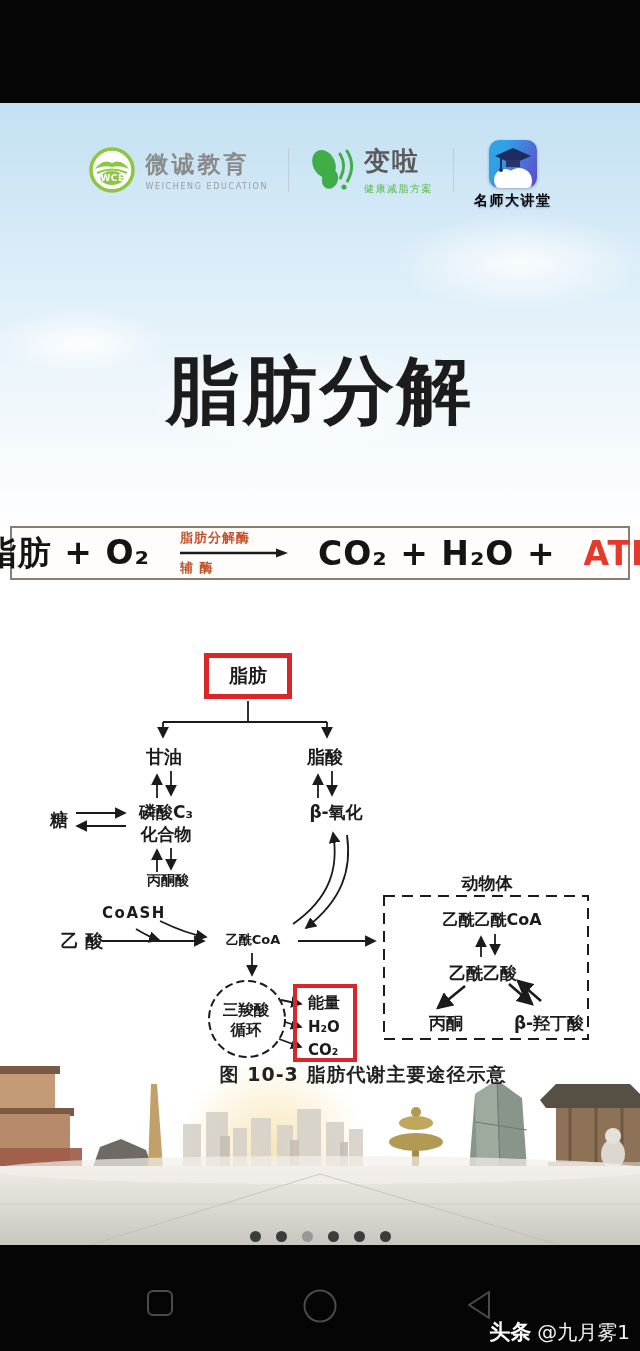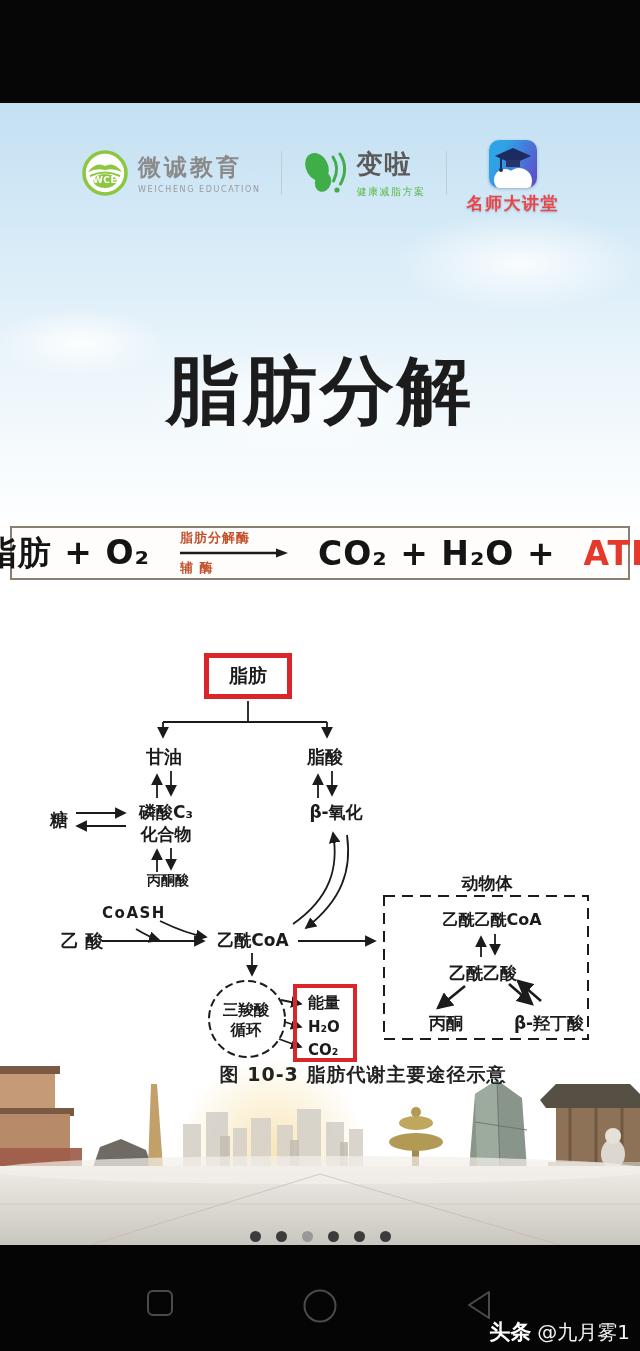--- a/index.html
+++ b/index.html
@@ -30,21 +30,21 @@
   .brand { display:flex; align-items:center; gap:9px; }
   .brand-text .bt-name { font-size:23px; font-weight:700; color:#8a8a8a; letter-spacing:3px; }
   .brand-text .bt-sub { font-size:8px; color:#9b9b9b; letter-spacing:1.6px; margin-top:2px; }
   .bl-name { font-size:26px; font-weight:700; color:#5a5a5a; letter-spacing:2px; }
   .bl-sub { font-size:10px; color:#5eb84e; letter-spacing:1.5px; margin-top:3px; }
   .wce-logo { position:relative; width:48px; height:48px; }
   .wce-badge { position:absolute; left:50%; top:66%; transform:translate(-50%,-50%); font-size:9px; font-weight:700; color:#fff; letter-spacing:.5px; }
   .hdr-divider { width:1px; height:44px; background:#b7c5cf; opacity:.75; }
   .brand-col { display:flex; flex-direction:column; align-items:center; margin-top:10px; }
   .cap-tile { width:48px; height:48px; border-radius:10px; background:linear-gradient(115deg,#2fa3e6 25%,#5b52cc 90%); position:relative; overflow:hidden; box-shadow:0 1px 3px rgba(40,60,120,.35); }
-  .tile-name { margin-top:4px; font-size:17px; font-weight:600; color:#ef4444; letter-spacing:1.5px; text-shadow:0 1px 2px rgba(90,120,160,.5); }
+  .tile-name { margin-top:4px; font-size:14px; font-weight:600; color:#000000; letter-spacing:1.5px; text-shadow:0 1px 2px rgba(90,120,160,.5); }
   
   .slide-title { position:absolute; left:0; top:350px; width:640px; text-align:center; font-size:74px; line-height:80px; font-weight:900; color:#1c1c1c; letter-spacing:3px; z-index:2; }
   
   .equation { position:absolute; left:10px; top:526px; width:620px; height:54px; background:#fefdfc; border:2px solid #8b7d70; display:flex; align-items:center; justify-content:center; gap:28px; z-index:2; }
   .eq-main { font-size:33px; font-weight:800; color:#141414; letter-spacing:1px; white-space:nowrap; }
   .eq-arrow-block { display:flex; flex-direction:column; align-items:flex-start; width:112px; margin:0 2px; }
   .enzyme { font-size:13px; font-weight:700; color:#c5512c; letter-spacing:1px; white-space:nowrap; }
   .eq-atp { font-size:33px; font-weight:800; color:#e5392b; letter-spacing:1px; }
   
   .diagram { position:absolute; left:0; top:0; width:640px; height:1351px; z-index:3; pointer-events:none; }
@@ -267,21 +267,21 @@
     <div class="lbl" style="left:248px;top:676px;font-size:19px">脂肪</div>
     <div class="lbl" style="left:164px;top:757px;font-size:18px">甘油</div>
     <div class="lbl" style="left:325px;top:757px;font-size:18px">脂酸</div>
     <div class="lbl" style="left:59px;top:820px;font-size:18px">糖</div>
     <div class="lbl" style="left:166px;top:812px;font-size:17px">磷酸C₃</div>
     <div class="lbl" style="left:166px;top:834px;font-size:17px">化合物</div>
     <div class="lbl" style="left:336px;top:812px;font-size:17px">β-氧化</div>
     <div class="lbl" style="left:168px;top:881px;font-size:14px">丙酮酸</div>
     <div class="lbl" style="left:134px;top:913px;font-size:15px;letter-spacing:1.5px">CoASH</div>
     <div class="lbl" style="left:82px;top:941px;font-size:18px">乙 酸</div>
-    <div class="lbl" style="left:253px;top:940px;font-size:17px">乙酰CoA</div>
+    <div class="lbl" style="left:253px;top:940px;font-size:13px">乙酰CoA</div>
     <div class="lbl" style="left:246px;top:1010px;font-size:15.5px">三羧酸</div>
     <div class="lbl" style="left:246px;top:1030px;font-size:15.5px">循环</div>
     <div class="lbl-left" style="left:308px;top:1003px;font-size:16px">能量</div>
     <div class="lbl-left" style="left:308px;top:1027px;font-size:15px">H₂O</div>
     <div class="lbl-left" style="left:308px;top:1050px;font-size:15px">CO₂</div>
     <div class="lbl" style="left:487px;top:883px;font-size:17px">动物体</div>
     <div class="lbl" style="left:492px;top:920px;font-size:16px">乙酰乙酰CoA</div>
     <div class="lbl" style="left:483px;top:973px;font-size:17px">乙酰乙酸</div>
     <div class="lbl" style="left:446px;top:1023px;font-size:17px">丙酮</div>
     <div class="lbl" style="left:549px;top:1023px;font-size:17px">β-羟丁酸</div>

